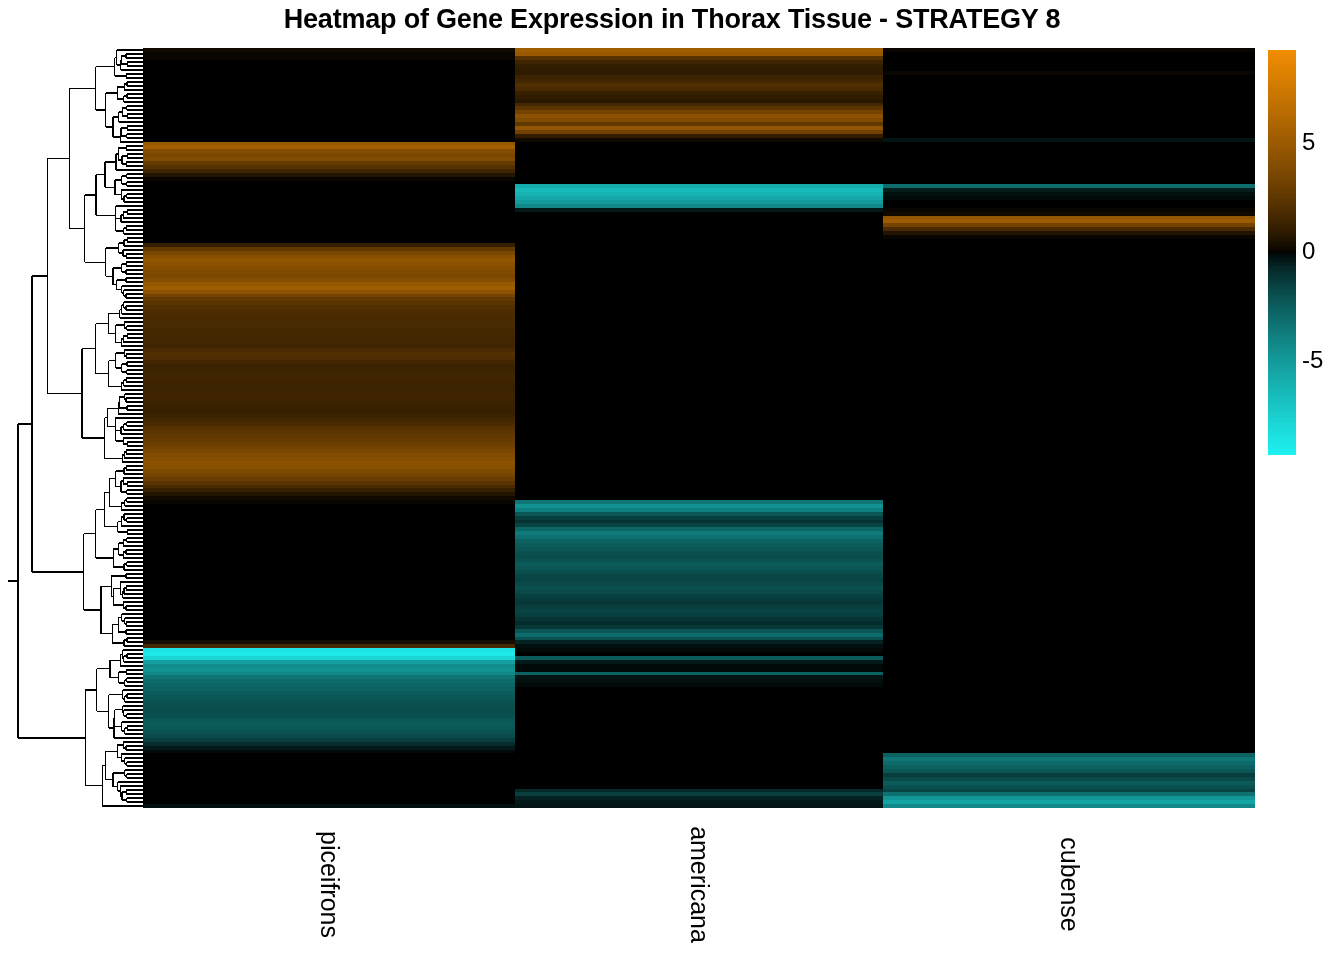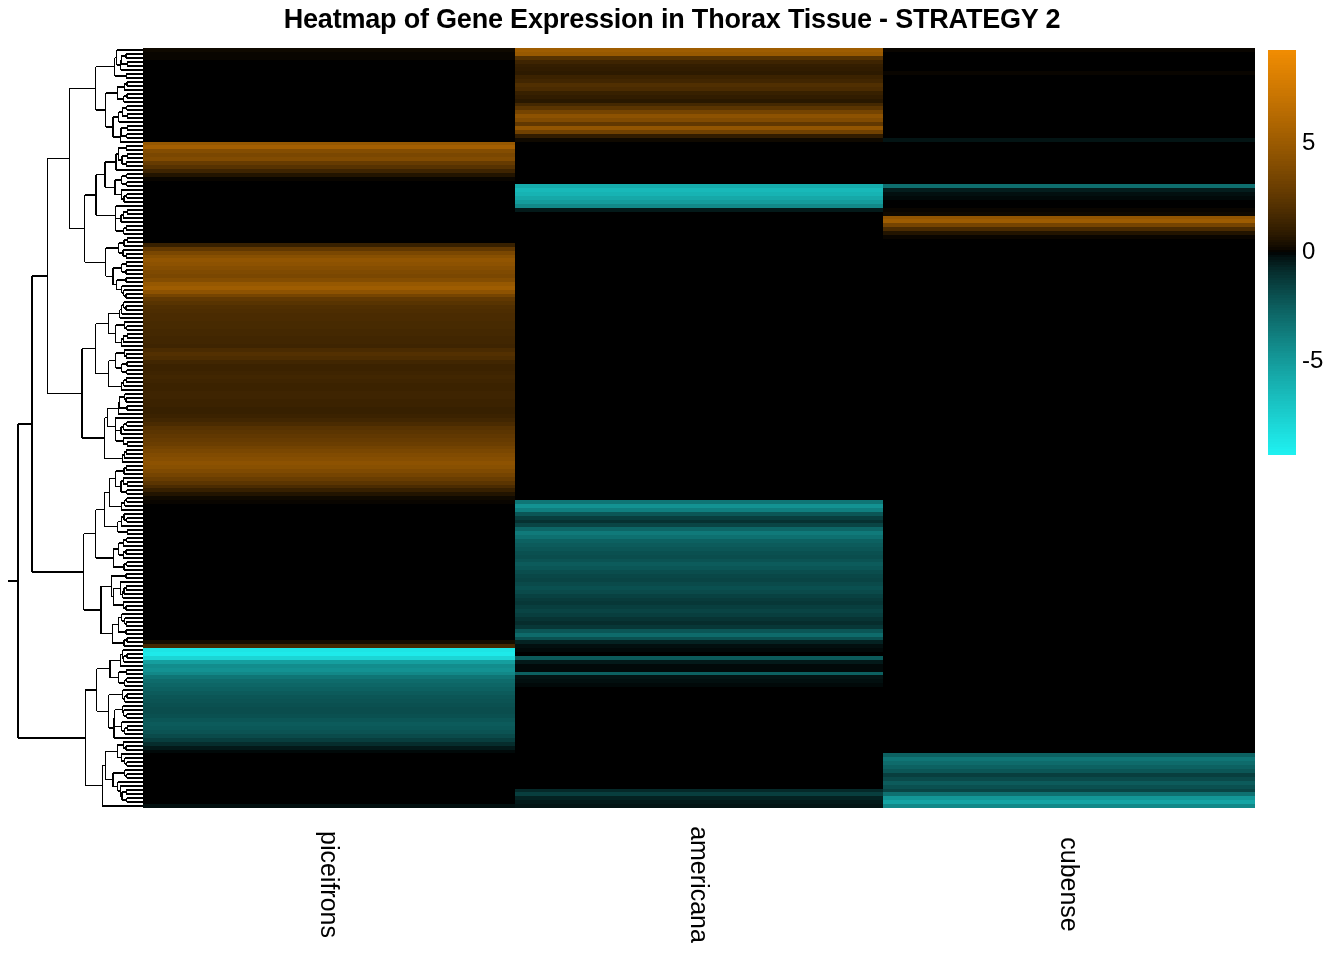--- a/index.html
+++ b/index.html
@@ -114,21 +114,21 @@
     font-family: "Liberation Sans", sans-serif;
     transform: translateY(-50%);
     white-space: nowrap;
   }
 </style>
 </head>
 <body>
 
 <div id="figure">
 
-  <div id="plot-title">Heatmap of Gene Expression in Thorax Tissue - STRATEGY 2</div>
+  <div id="plot-title">Heatmap of Gene Expression in Thorax Tissue - STRATEGY 8</div>
 
   <div id="dendrogram">
       <svg width="136" height="760">
         <g stroke="#000000" stroke-width="1.2" fill="none" shape-rendering="crispEdges">
           <line x1="117.99064323023777" y1="6" x2="135" y2="6"></line>
           <line x1="117.99064323023777" y1="10" x2="135" y2="10"></line>
           <line x1="117.99064323023777" y1="6" x2="117.99064323023777" y2="10"></line>
           <line x1="119.20898376141432" y1="14" x2="135" y2="14"></line>
           <line x1="119.20898376141432" y1="18" x2="135" y2="18"></line>
           <line x1="119.20898376141432" y1="14" x2="119.20898376141432" y2="18"></line>

